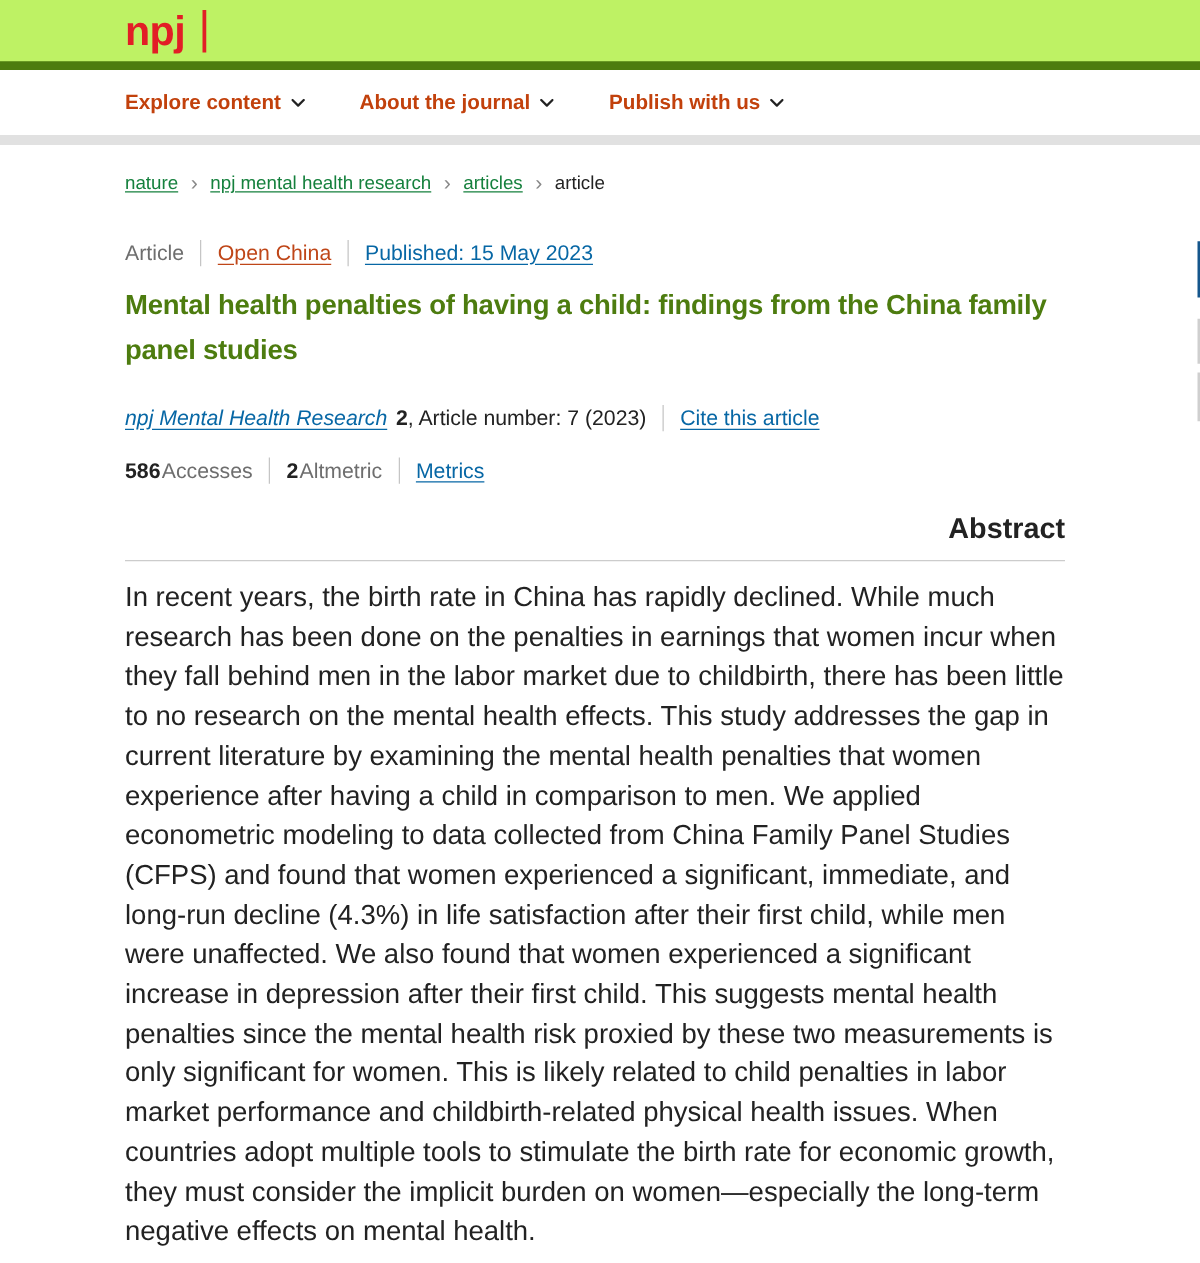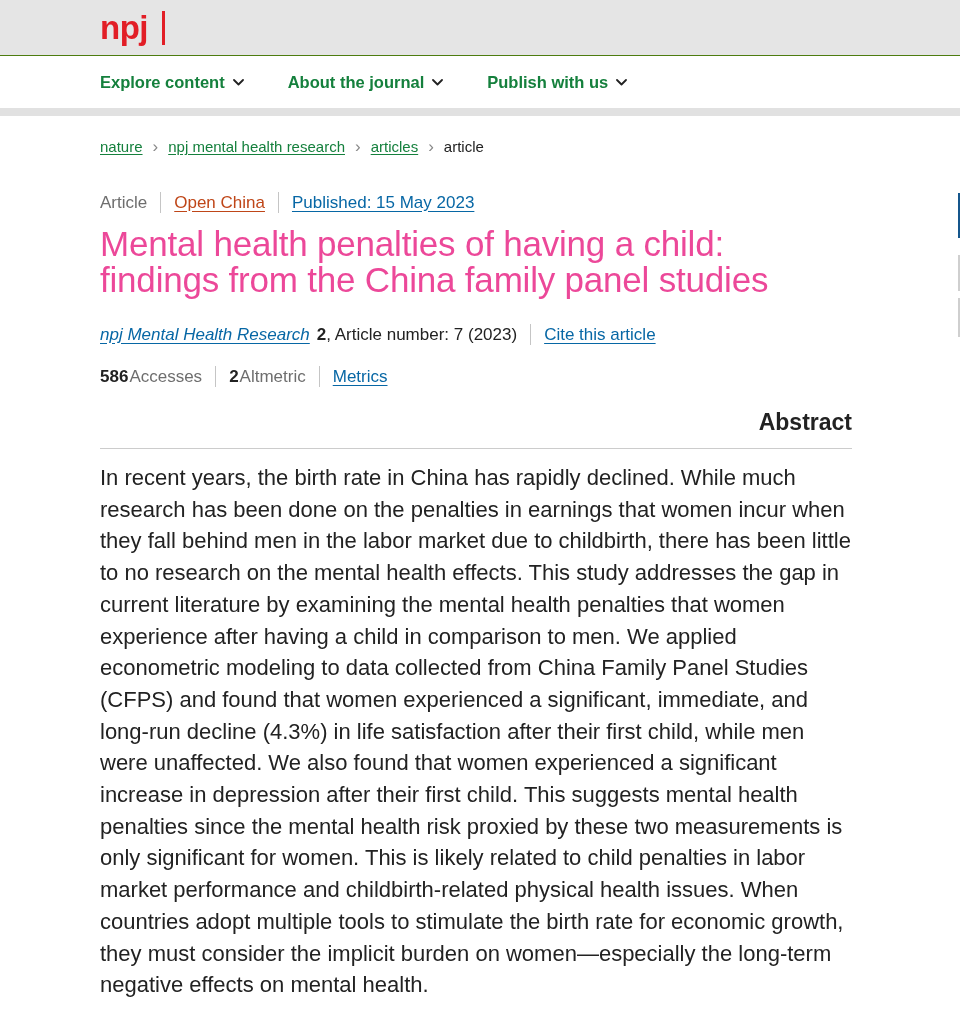--- a/index.html
+++ b/index.html
@@ -10,22 +10,22 @@
     font-family: "Liberation Sans", sans-serif;
     color: #222222;
   }
   .page { position: relative; width: 960px; height: 1010px; overflow: hidden; }
 
   
   .header {
     height: 56px;
     display: flex; align-items: center;
     padding-left: 100px;
-    border-bottom: 1px solid #4d7c0f;
-    background: #e5e5e5;
+    border-bottom: 7px solid #4d7c0f;
+    background: #bef264;
   }
   .logo { display: flex; align-items: center; gap: 14px; }
   .logo-npj {
     color: #e21e26;
     font-size: 33px;
     font-weight: 700;
     letter-spacing: -0.5px;
   }
   .logo-bar { width: 3px; height: 34px; background: #e21e26; }
   .logo-journal {
@@ -38,21 +38,21 @@
   
   .nav {
     height: 52px;
     display: flex; align-items: center;
     padding-left: 100px;
     gap: 44px;
     background: #fff;
   }
   .nav-item {
     display: flex; align-items: center; gap: 8px;
-    font-size: 16.5px; font-weight: 700; color: #15803d;
+    font-size: 16.5px; font-weight: 700; color: #c2410c;
     cursor: pointer;
   }
   .chevron-down { width: 11px; height: 7px; display: inline-block; }
 
   .gray-band { width: 960px; height: 8px; background: #e1e1e1; }
 
   
   .content { width: 752px; margin-left: 100px; }
 
   
@@ -85,21 +85,21 @@
     text-underline-offset: 2.5px; cursor: pointer;
   }
   .blue-link {
     color: #0767a5; text-decoration: underline;
     text-underline-offset: 2.5px; cursor: pointer; text-align: center;
   }
 
   
   .article-title {
     margin-top: 13px;
-    font-size: 35px; font-weight: 400; color: #ec4899;
+    font-size: 22px; font-weight: 700; color: #4d7c0f;
     line-height: 36px;
     letter-spacing: -0.2px;
   }
 
   
   .authors {
     margin-top: 23px;
     font-size: 18px;
     display: flex; align-items: center; gap: 6px;
   }

